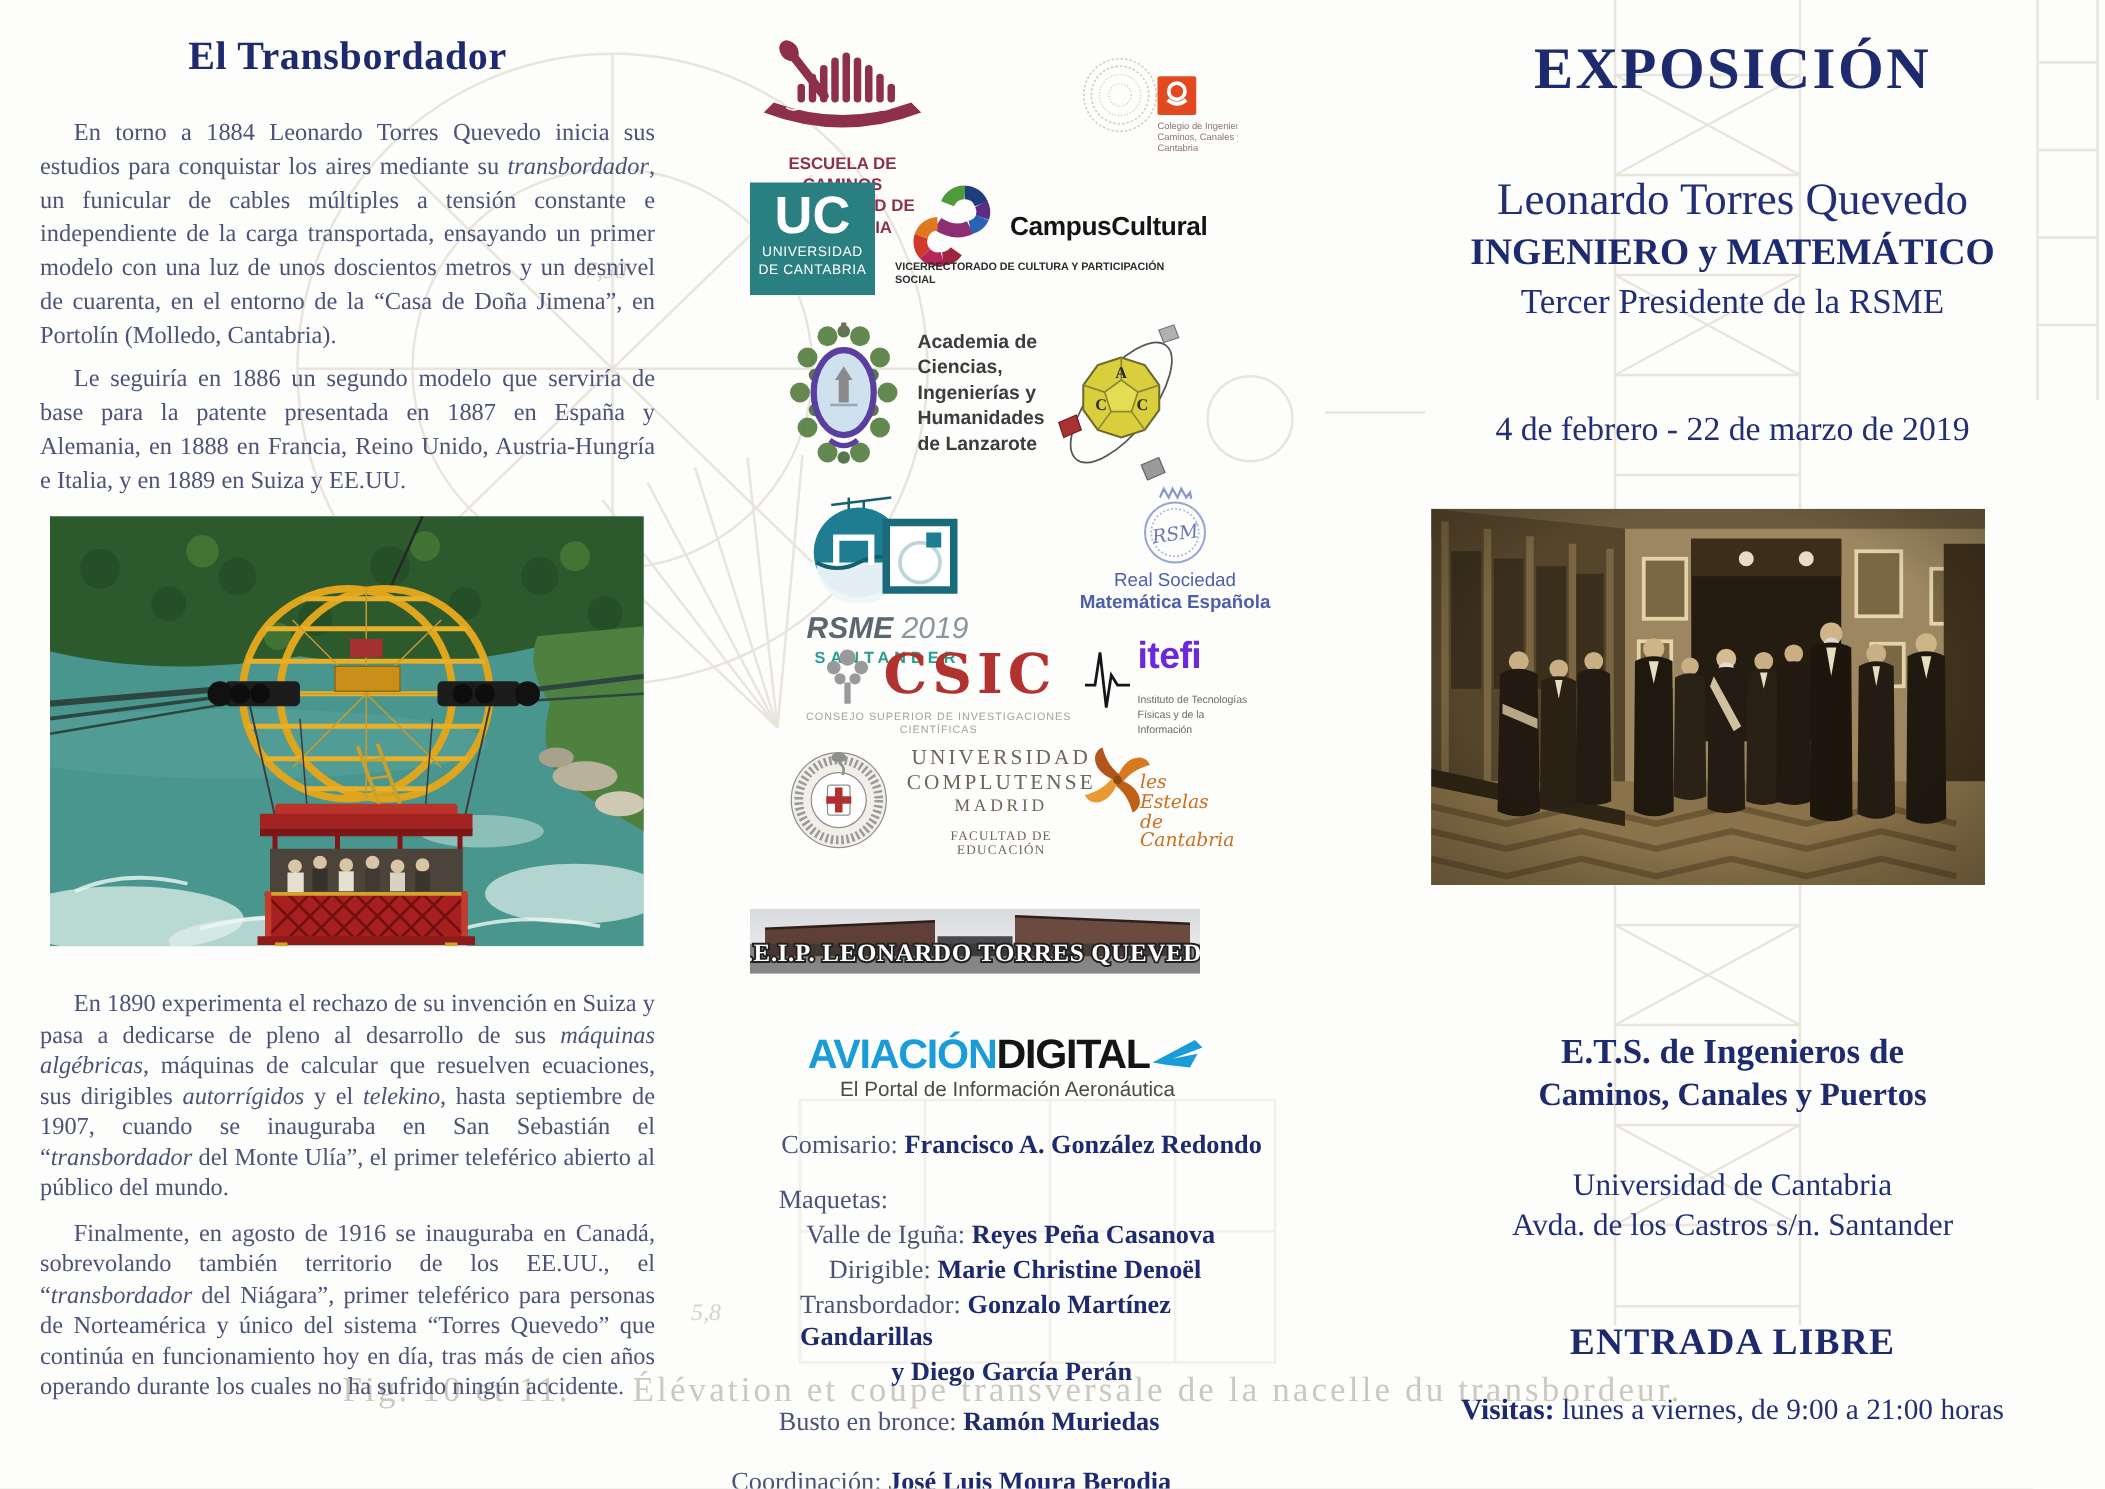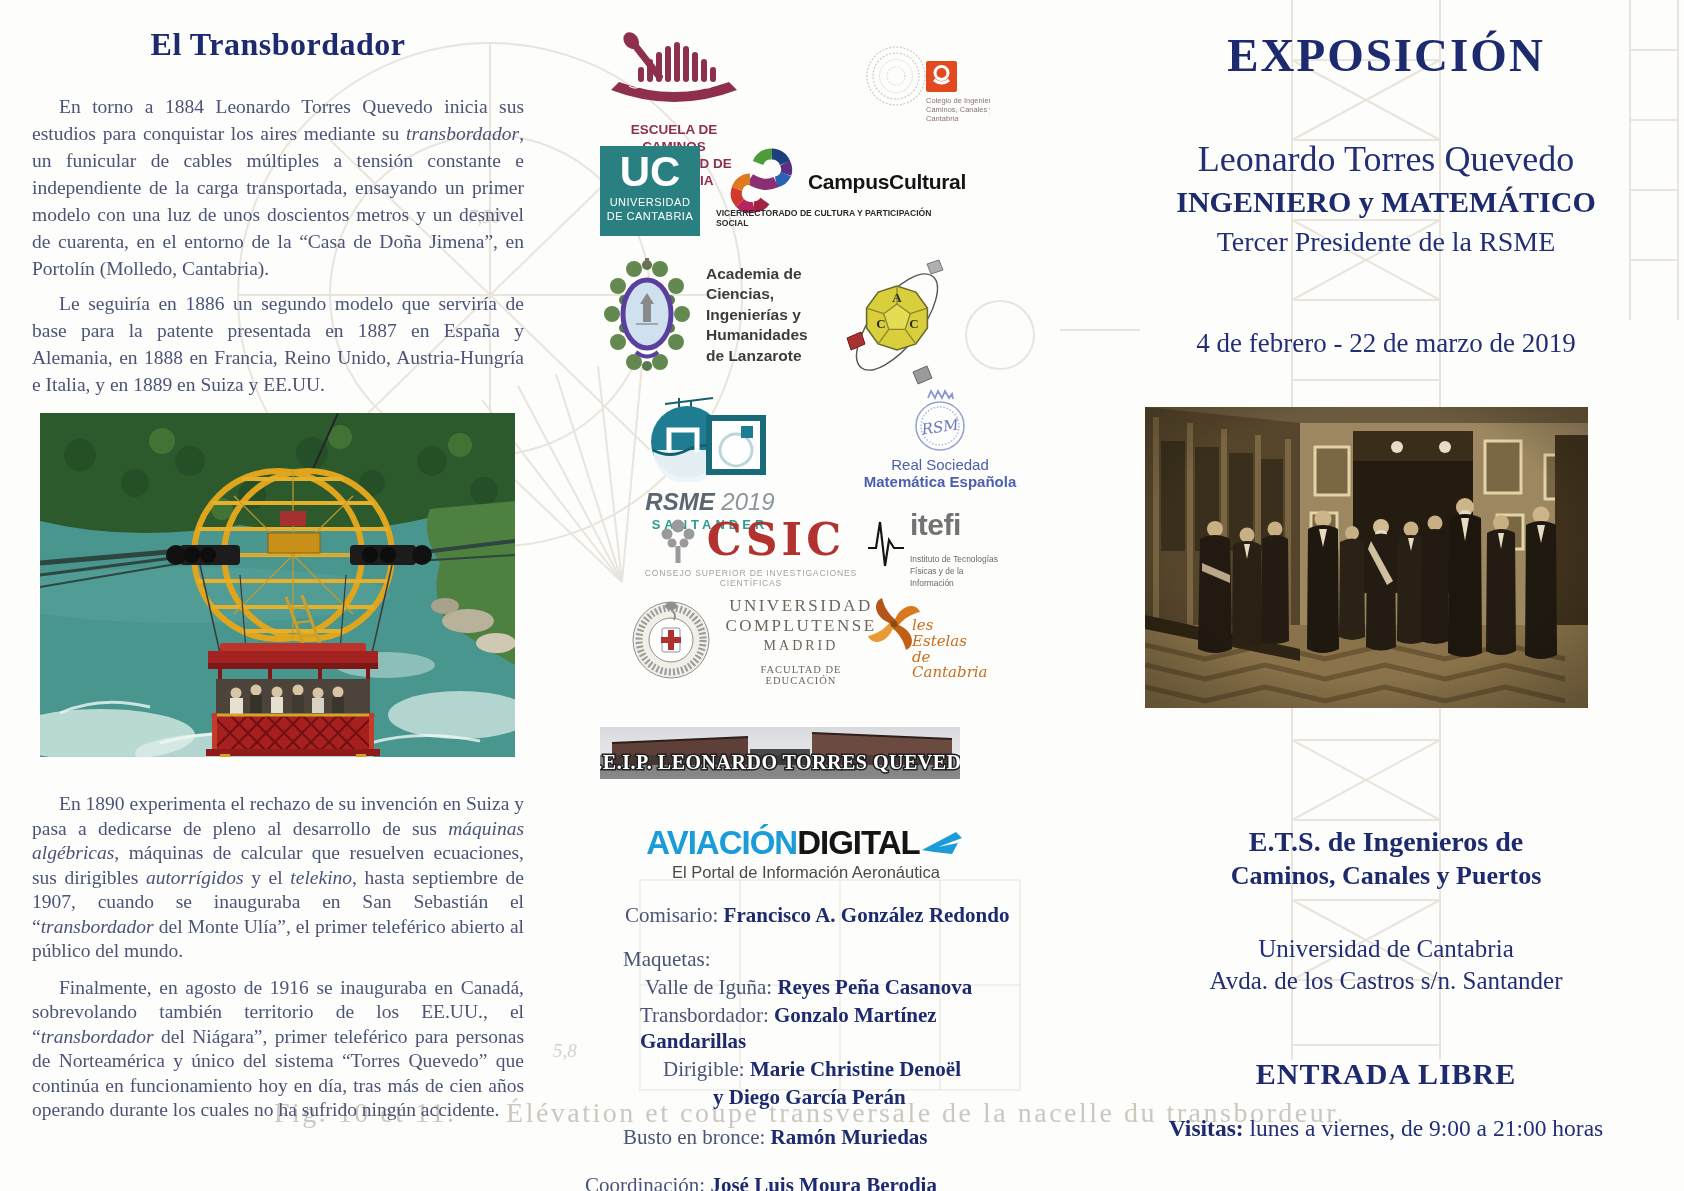--- a/index.html
+++ b/index.html
@@ -30,39 +30,39 @@
   .escuela{left:598px;top:26px;width:152px;text-align:center;}
   .esc-t{font-weight:bold;color:#8e2f4e;font-size:13.5px;line-height:1.25;}
   .colegio{left:856px;top:34px;width:134px;}
   .uc{left:600px;top:146px;width:100px;height:90px;background:#2a7f80;color:#fff;text-align:center;}
   .uc-abbr{font-size:42px;font-weight:bold;line-height:46px;margin-top:3px;}
   .uc-l{font-size:11px;letter-spacing:.5px;line-height:14px;}
   .campus{left:710px;top:146px;width:236px;height:80px;}
   .campus svg{position:absolute;left:0;top:0;}
   .campus-title{position:absolute;left:98px;top:24px;font-size:21px;font-weight:bold;color:#141414;letter-spacing:-.3px;}
   .campus-sub{position:absolute;left:6px;top:62px;width:228px;font-size:8.6px;font-weight:bold;color:#2b2b2b;}
-  .academia{left:600px;top:256px;width:240px;}
+  .academia{left:628px;top:256px;width:240px;}
   .academia svg{float:left;}
   .acad-text{margin-left:106px;padding-top:8px;font-size:15.5px;font-weight:bold;color:#3c3c3c;
              line-height:1.32;white-space:pre-line;}
   .acc{left:835px;top:252px;}
   .rsme2019{left:628px;top:390px;width:164px;text-align:center;}
   .rsme-title{font-size:24px;font-weight:bold;color:#5b6670;margin-top:2px;font-style:italic;}
   .rsme-title .yr{color:#8b959e;font-weight:normal;}
   .rsme-sub{font-size:13px;font-weight:bold;color:#2a9d8f;letter-spacing:4px;margin-top:1px;}
   .rsmecrest{left:855px;top:388px;width:170px;text-align:center;}
   .rsoc1{font-size:15px;color:#4c5fae;margin-top:2px;}
   .rsoc2{font-size:15px;font-weight:bold;color:#4c5fae;}
   .csic{left:636px;top:514px;width:230px;text-align:center;}
   .csic-row{display:flex;align-items:center;justify-content:center;gap:8px;}
   .csic-abbr{font-family:"DejaVu Serif",serif;font-size:44px;font-weight:bold;color:#b23230;letter-spacing:4px;line-height:52px;}
   .csic-sub{font-size:8.6px;color:#a3a3a3;letter-spacing:.8px;margin-top:2px;}
   .itefi{left:866px;top:502px;width:140px;}
   .itefi svg{position:absolute;left:0;top:6px;}
-  .itefi-word{position:absolute;left:44px;top:6px;font-size:30px;font-weight:bold;color:#737373;letter-spacing:-.5px;}
+  .itefi-word{position:absolute;left:44px;top:6px;font-size:30px;font-weight:bold;color:#6d28d9;letter-spacing:-.5px;}
   .itefi-sub{position:absolute;left:44px;top:52px;font-size:8.4px;color:#6b6b6b;white-space:pre-line;line-height:1.4;}
   .ucm{left:628px;top:590px;width:250px;}
   .ucm svg{float:left;}
   .ucm-text{margin-left:96px;padding-top:6px;text-align:center;color:#6f665a;font-family:"Liberation Serif",serif;}
   .ucm-l1{font-size:17px;letter-spacing:2.5px;}
   .ucm-l3{font-size:14px;letter-spacing:3px;margin-top:2px;}
   .ucm-l4{font-size:10.5px;letter-spacing:1px;margin-top:10px;}
   .estelas{left:862px;top:592px;width:140px;height:110px;}
   .estelas svg{position:absolute;left:0;top:0;}
   .est-text{position:absolute;left:50px;top:26px;font-family:"DejaVu Serif",serif;font-style:italic;
@@ -551,22 +551,22 @@
         <path d="M2,22 L36,4 L42,10 L18,19 L38,15 L32,26 L14,24 Z" fill="#1a9cd8"></path>
       </svg>
     </div>
     <div class="avi-sub">El Portal de Información Aeronáutica</div>
   </div>
 
   <div class="credits">
     <p class="credit c-comisario"><span>Comisario: </span><b>Francisco A. González Redondo</b></p>
     <p class="credit c-maquetas"><span>Maquetas:</span></p>
     <p class="credit c-valle"><span>Valle de Iguña: </span><b>Reyes Peña Casanova</b></p>
+    <p class="credit c-dirig"><span>Dirigible: </span><b>Marie Christine Denoël</b></p>
     <p class="credit c-trans"><span>Transbordador: </span><b>Gonzalo Martínez Gandarillas</b></p>
-    <p class="credit c-dirig"><span>Dirigible: </span><b>Marie Christine Denoël</b></p>
     <p class="credit c-ydiego"><b>y Diego García Perán</b></p>
     <p class="credit c-busto"><span>Busto en bronce: </span><b>Ramón Muriedas</b></p>
     <p class="credit c-coord"><span>Coordinación: </span><b>José Luis Moura Berodia</b></p>
   </div>
 
   <section class="rightcol">
     <h1 class="expo">EXPOSICIÓN</h1>
     <div class="r-name">Leonardo Torres Quevedo</div>
     <div class="r-role">INGENIERO y MATEMÁTICO</div>
     <div class="r-tercer">Tercer Presidente de la RSME</div>

